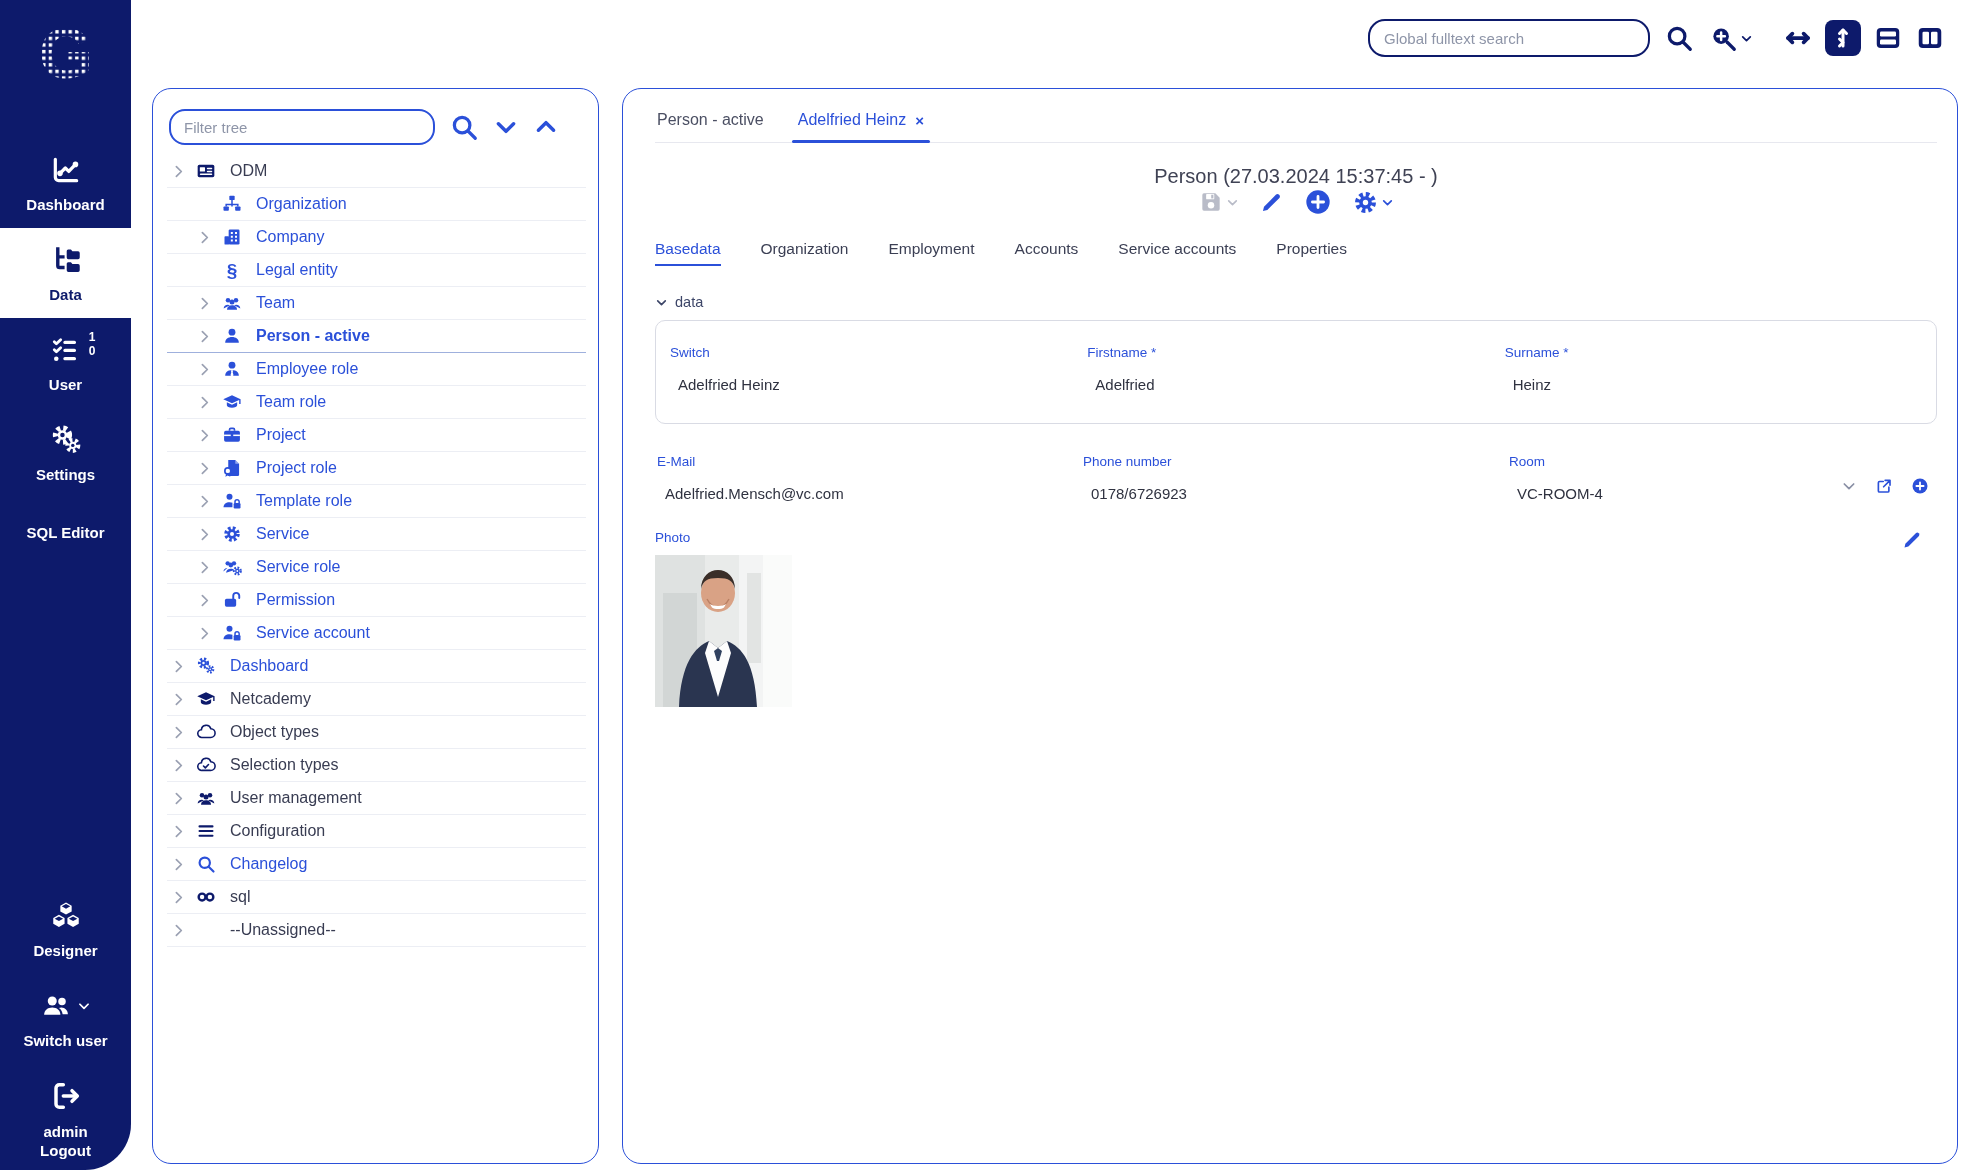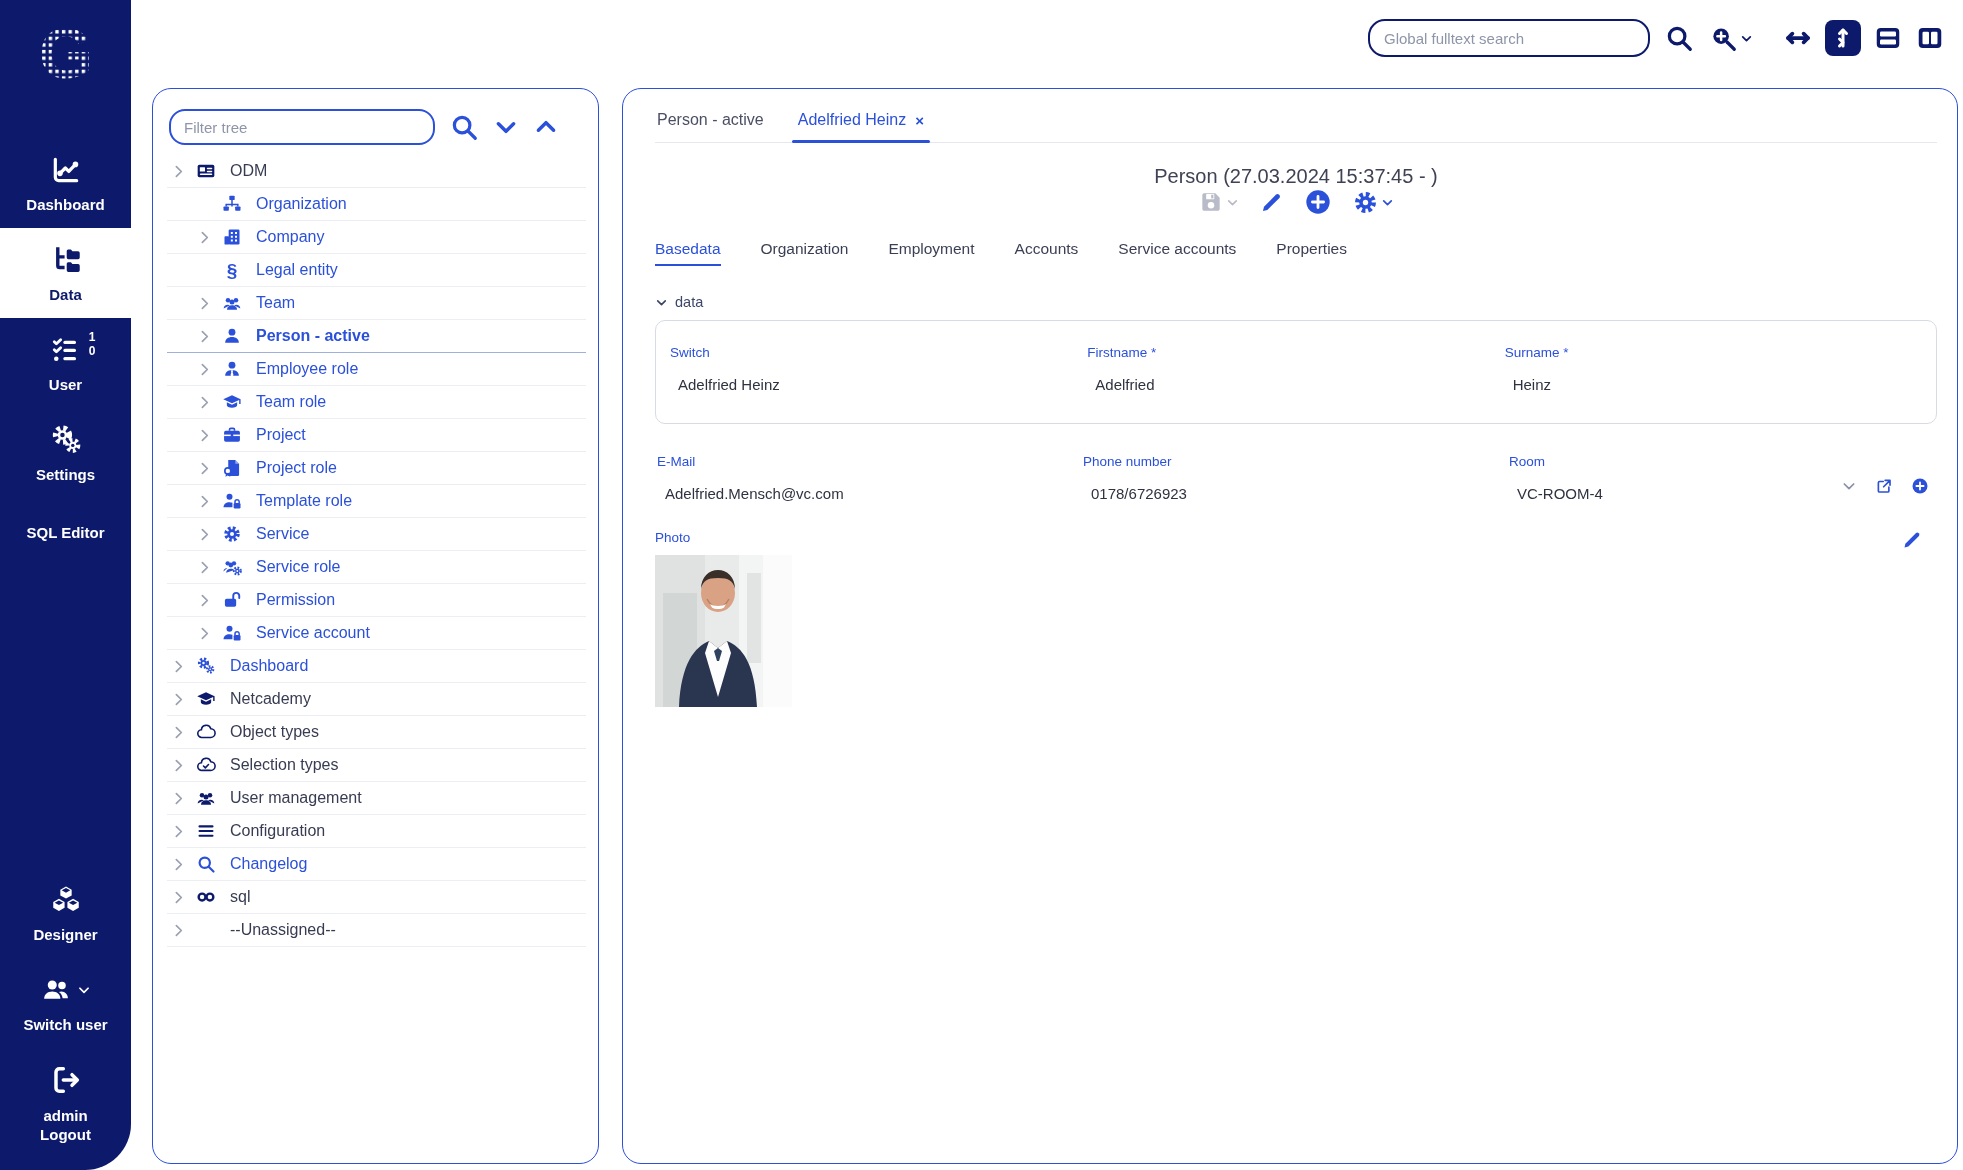--- a/index.html
+++ b/index.html
@@ -190,21 +190,21 @@
         </span>
         <span class="chev-mini">
           <svg width="14" height="14" viewBox="0 0 24 24" fill="none" stroke="currentColor" stroke-width="3" stroke-linecap="round" stroke-linejoin="round">
               <path d="M5 9l7 7 7-7"></path>
             </svg>
         </span>
       </span>
       <span>Switch user</span>
     </div>
 
-    <div class="nav-item" style="padding-bottom:26px;">
+    <div class="nav-item" style="padding-bottom:10px;">
       <span class="nicon">
         <svg width="32" height="32" viewBox="0 0 24 24" fill="none" stroke="currentColor" stroke-width="2.6" stroke-linecap="round" stroke-linejoin="round">
             <path d="M10 3.5H7A2.5 2.5 0 0 0 4.5 6v12A2.5 2.5 0 0 0 7 20.5h3"></path>
             <path d="M10 12h10"></path>
             <path d="M16.5 8l4 4-4 4"></path>
           </svg>
       </span>
       <span class="footer-label">
         <span>admin</span><br>
         <span>Logout</span>

